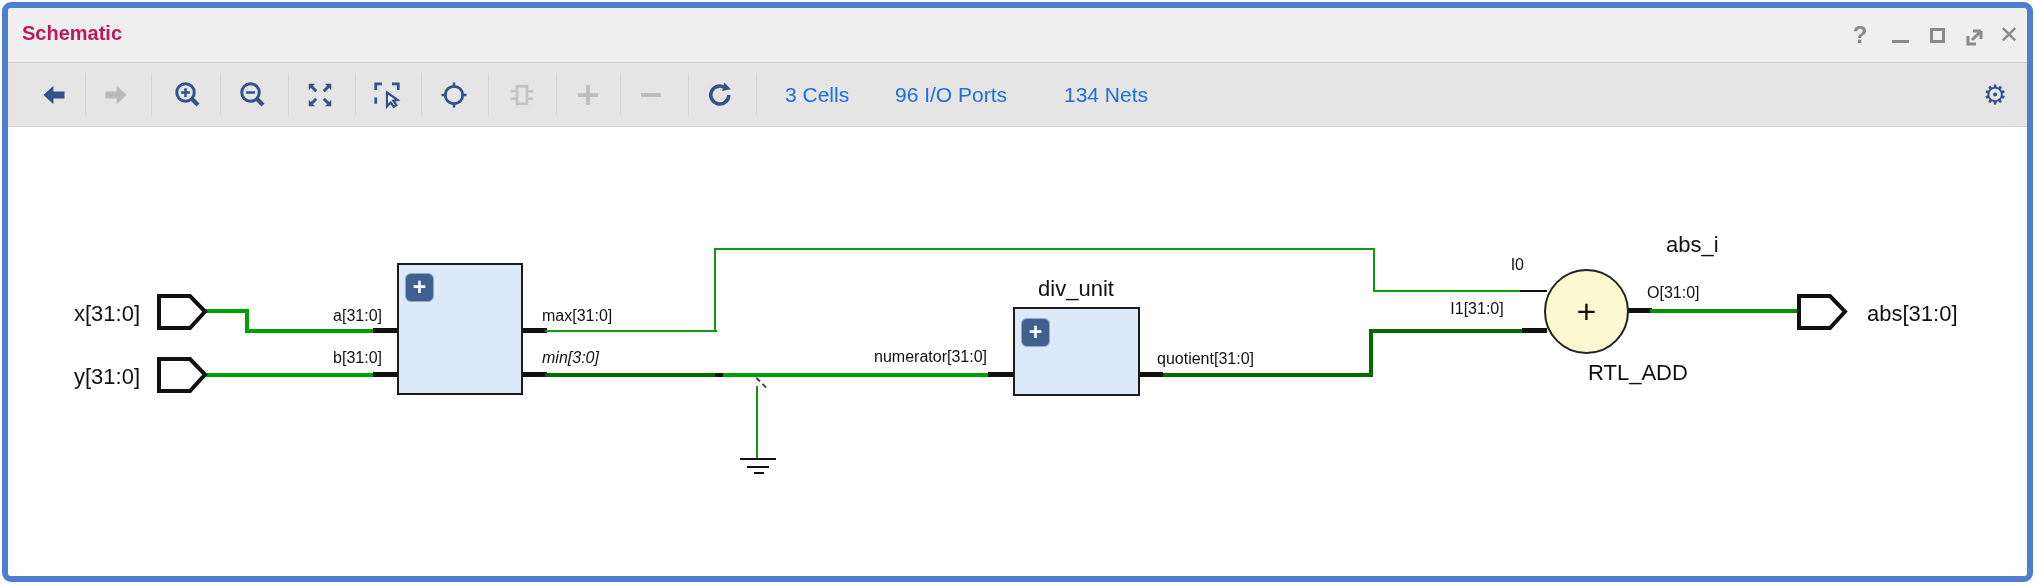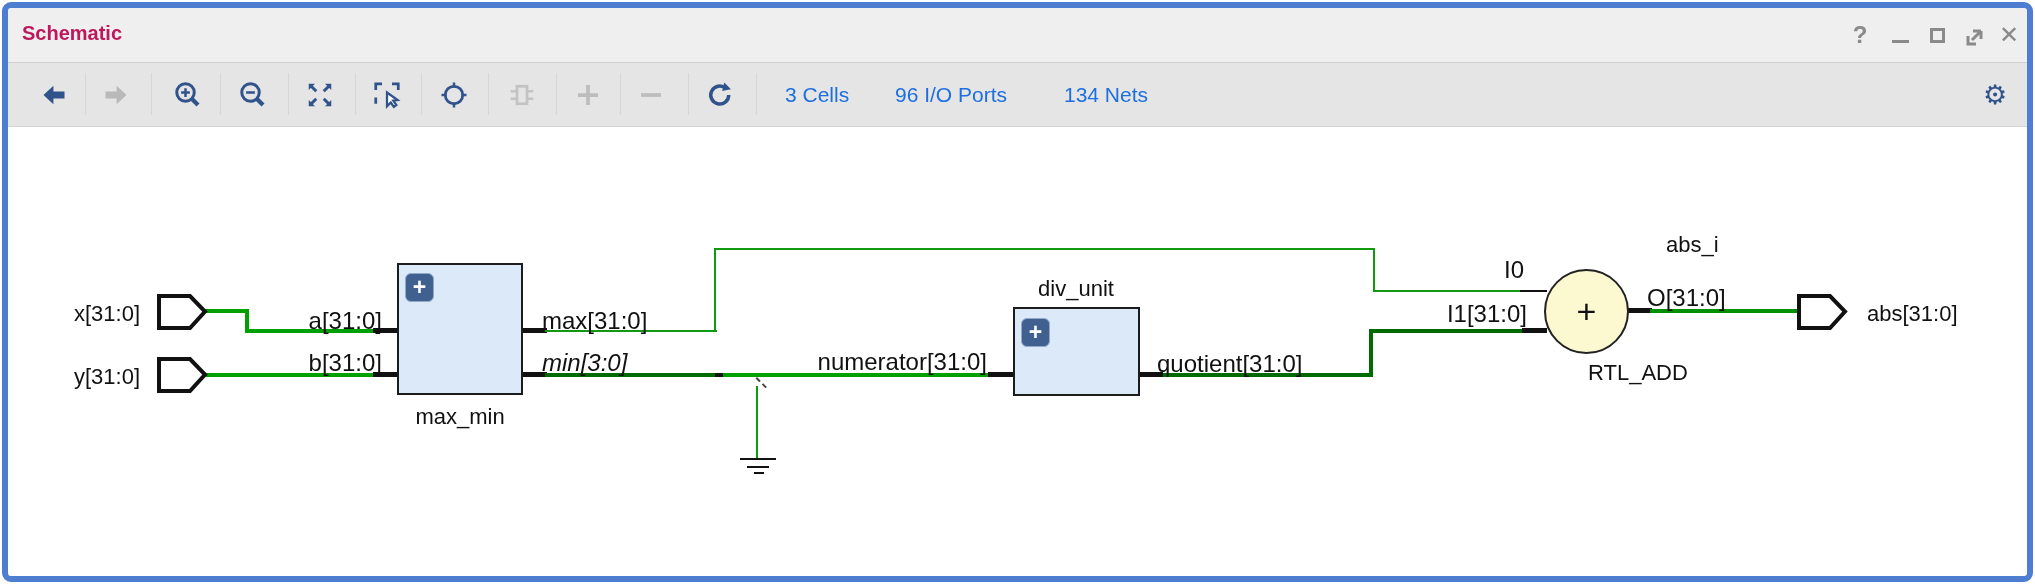--- a/index.html
+++ b/index.html
@@ -18,21 +18,21 @@
   
   .abs{position:absolute;}
   .wire{position:absolute;background:#00a000;}
   .wire-dark{position:absolute;background:#006b00;}
   .wire-thin{position:absolute;background:#109a10;}
   .wire-black{position:absolute;background:#111;}
   .gnd-line{position:absolute;background:#111;}
   .blk{position:absolute;background:#dce9f8;border:2px solid #1c1c1c;box-sizing:border-box;}
   .expand-btn{position:absolute;width:29px;height:29px;background:#40618f;border:1px solid #93a9c9;border-radius:6px;color:#fff;font-size:23px;font-weight:bold;display:flex;align-items:center;justify-content:center;line-height:1;cursor:pointer;box-sizing:border-box;}
   .adder{position:absolute;left:1544px;top:269px;width:85px;height:85px;border-radius:50%;background:#fcf8d0;border:2px solid #222;box-sizing:border-box;display:flex;align-items:center;justify-content:center;font-size:34px;font-weight:300;color:#111;}
-  .lbl{position:absolute;color:#111;font-size:24px;white-space:nowrap;}
+  .lbl{position:absolute;color:#111;font-size:16px;white-space:nowrap;}
   .lbl-r{text-align:right;}
   .lbl-c{text-align:center;}
   .lbl-lg{font-size:22px;}
   .dash-tap{position:absolute;left:757px;top:377px;width:14px;border-top:2px dashed #444;transform:rotate(45deg);transform-origin:0 0;}
   svg{display:block;}
 </style>
 </head>
 <body>
 
 <div class="page">
@@ -194,35 +194,34 @@
     <svg width="51" height="36" viewBox="0 0 51 36">
         <polygon points="2,2 33,2 48,17.5 33,34 2,34" fill="#fff" stroke="#111" stroke-width="4"></polygon>
       </svg>
   </div>
   <div class="lbl lbl-lg lbl-r" style="left:40px;top:301px;width:100px;">x[31:0]</div>
   <div class="lbl lbl-lg lbl-r" style="left:40px;top:364px;width:100px;">y[31:0]</div>
   <div class="lbl lbl-lg" style="left:1867px;top:301px;">abs[31:0]</div>
 
   <div class="blk" style="left:397px;top:263px;width:126px;height:132px;"></div>
   <div class="expand-btn" style="left:405px;top:273px;">+</div>
-  <div class="lbl lbl-lg lbl-c" style="left:340px;top:404px;width:240px;">max_min</div>
   <div class="lbl lbl-r" style="left:282px;top:307px;width:100px;">a[31:0]</div>
   <div class="lbl lbl-r" style="left:282px;top:349px;width:100px;">b[31:0]</div>
   <div class="lbl" style="left:542px;top:307px;">max[31:0]</div>
   <div class="lbl" style="left:542px;top:349px;font-style:italic;">min[3:0]</div>
 
   <div class="blk" style="left:1013px;top:307px;width:127px;height:89px;"></div>
   <div class="expand-btn" style="left:1021px;top:318px;">+</div>
   <div class="lbl lbl-lg lbl-c" style="left:956px;top:276px;width:240px;">div_unit</div>
   <div class="lbl lbl-r" style="left:815px;top:348px;width:172px;">numerator[31:0]</div>
   <div class="lbl" style="left:1157px;top:350px;text-align:center;">quotient[31:0]</div>
 
   <div class="adder">
     <span>+</span>
   </div>
   <div class="lbl lbl-lg" style="left:1666px;top:232px;">abs_i</div>
   <div class="lbl lbl-lg" style="left:1588px;top:360px;">RTL_ADD</div>
   <div class="lbl lbl-r" style="left:1460px;top:256px;width:64px;">I0</div>
-  <div class="lbl lbl-r" style="left:1427px;top:300px;width:100px;">I1[31:0]</div>
+  <div class="lbl lbl-r" style="left:1427px;top:300px;width:100px;text-align:center;">I1[31:0]</div>
   <div class="lbl" style="left:1647px;top:284px;">O[31:0]</div>
 
   <div class="win-border"></div>
 </div>
 
 </body></html>

